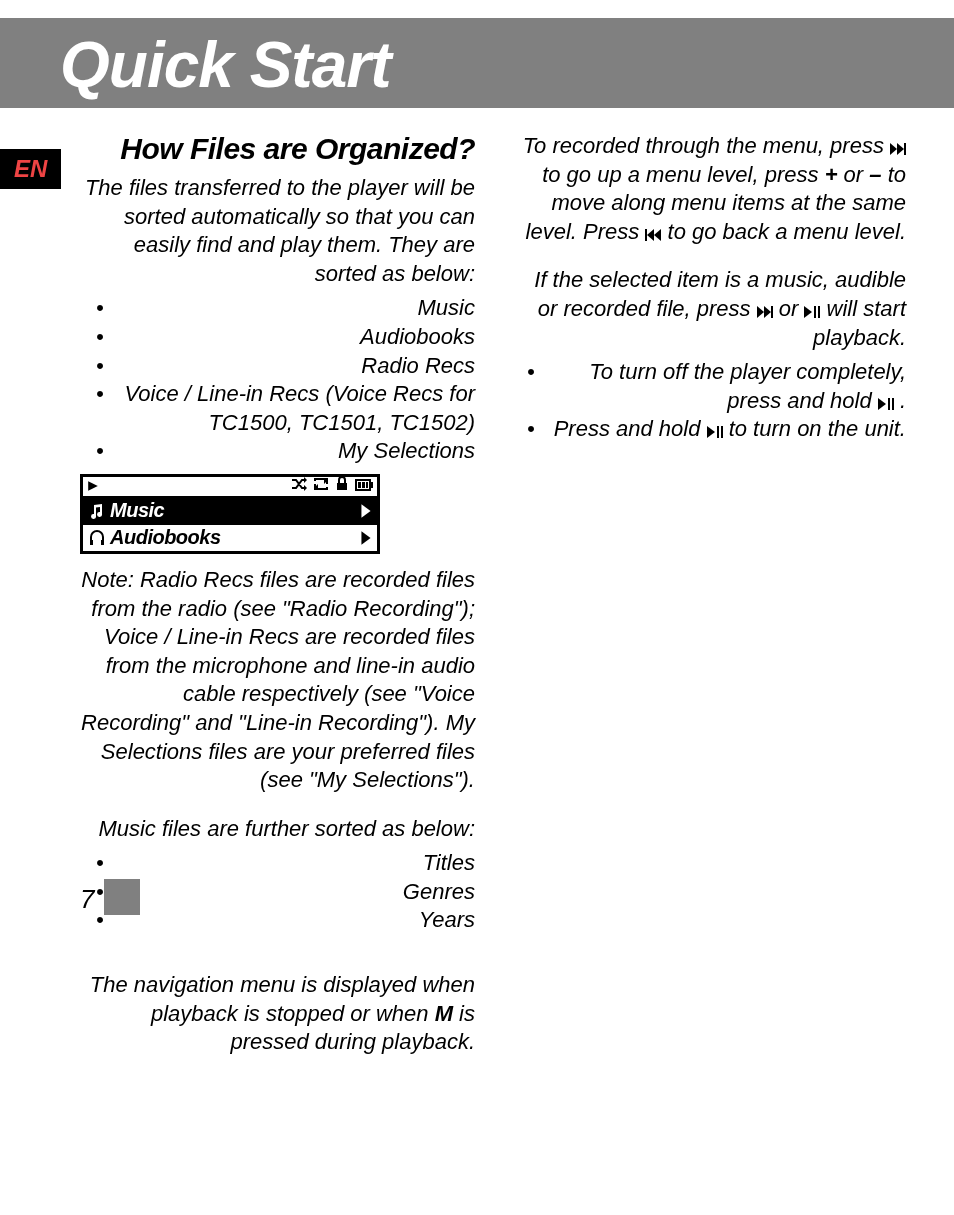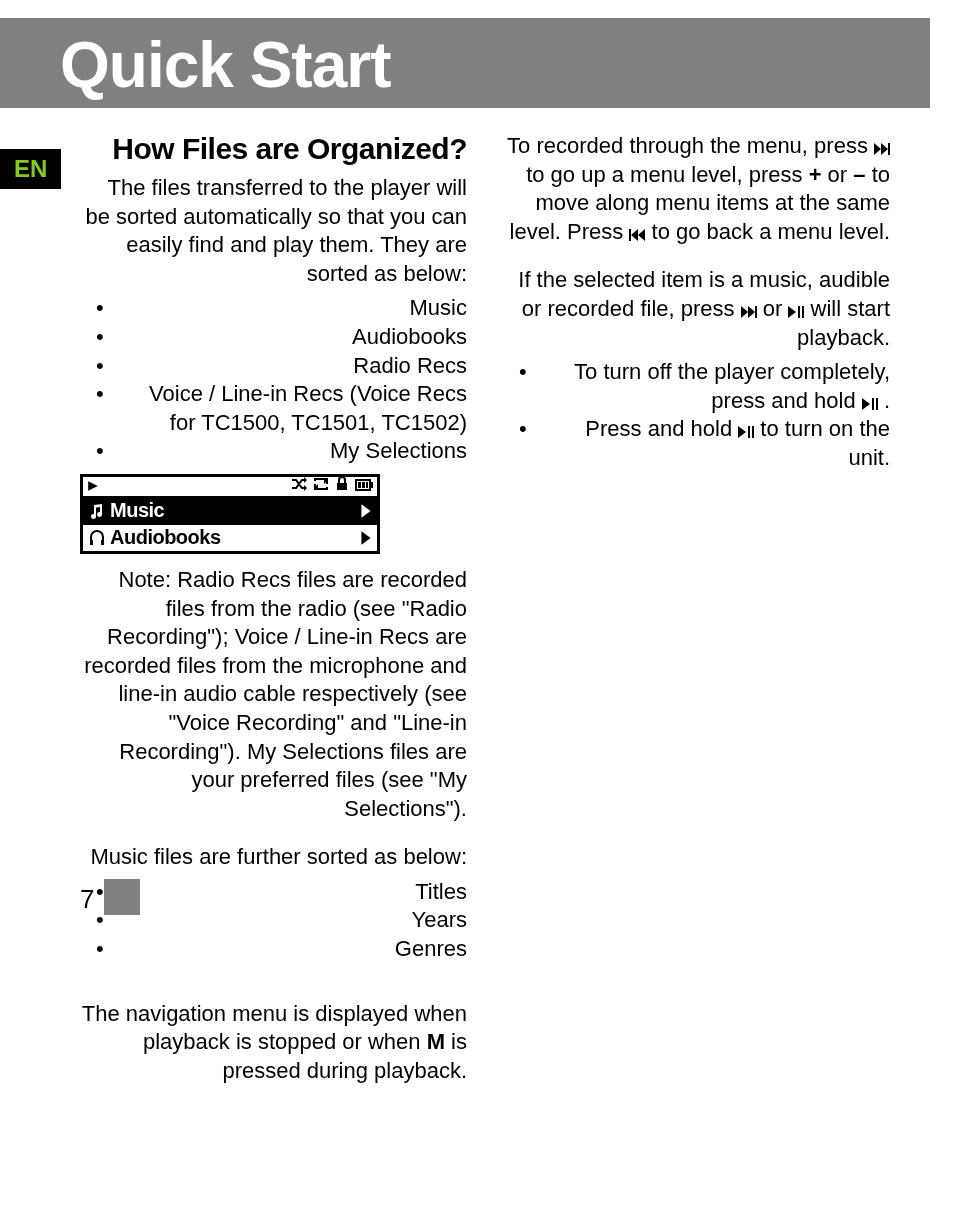--- a/index.html
+++ b/index.html
@@ -1,20 +1,20 @@
 <!DOCTYPE html>
 <html><head>
 <meta charset="utf-8">
 <style>
   * { box-sizing: border-box; margin: 0; padding: 0; }
   html, body { width: 954px; height: 1215px; background: #fff; font-family: "Segoe UI", "Helvetica Neue", Arial, sans-serif; color: #000; }
-  .page { position: relative; width: 954px; height: 941px; padding: 14px 64px 40px 40px; }
+  .page { position: relative; width: 954px; height: 941px; padding: 14px 40px 40px 40px; font-style: italic; }
   .title-block { background: #808080; margin: 0 -40px 0 -40px; padding: 10px 60px 6px 60px; border-top: 18px solid #fff; margin-top: -14px; }
   .title-block h1 { color: #fff; font-weight: 800; font-size: 64px; letter-spacing: -1px; }
-  .lang-badge { position: absolute; left: 0; top: 149px; background: #000; color: #84cc16; font-weight: 800; font-size: 24px; padding: 6px 14px; }
+  .lang-badge { position: absolute; left: 0; top: 149px; background: #000; color: #ef4444; font-weight: 800; font-size: 24px; padding: 6px 14px; }
   .content { display: flex; gap: 36px; margin-top: 24px; padding-left: 40px; }
   .col { width: 395px; text-align: right; }
   h2 { font-size: 30px; font-weight: 800; margin-bottom: 8px; letter-spacing: -0.5px; }
   .col p, .col li { font-size: 22px; line-height: 1.3; }
   .col p { margin-bottom: 6px; }
   ul.bullets { list-style: none; padding-left: 12px; margin-bottom: 8px; }
   ul.bullets li { position: relative; padding-left: 30px; line-height: 1.3; }
   ul.bullets li::before { content: "•"; position: absolute; left: 4px; top: 0; font-size: 22px; }
   .lcd { width: 300px; border: 3px solid #000; margin: 6px 0 12px 0; }
   .lcd-top { height: 22px; border-bottom: 3px solid #000; display: flex; align-items: center; justify-content: space-between; padding: 0 4px; background: #fff; }
@@ -125,22 +125,22 @@
                 <polygon points="1,1 9,7 1,13" fill="#000"></polygon>
               </svg>
           </span>
         </div>
       </div>
 
       <p>Note: Radio Recs files are recorded files from the radio (see "Radio Recording"); Voice / Line-in Recs are recorded files from the microphone and line-in audio cable respectively (see "Voice Recording" and "Line-in Recording"). My Selections files are your preferred files (see "My Selections").</p>
       <p style="margin-top:20px">Music files are further sorted as below:</p>
       <ul class="bullets">
         <li>Titles</li>
+        <li>Genres</li>
         <li>Years</li>
-        <li>Genres</li>
       </ul>
       <p style="margin-top:36px">
         <span>The navigation menu is displayed when playback is stopped or when </span><span class="bold">M</span><span> is pressed during playback.</span>
       </p>
     </div>
 
     <div class="col">
       <p>
         <span>To recorded through the menu, press </span><span class="inline-icon"><svg width="16" height="12" viewBox="0 0 16 12">
               <polygon points="0,0 7,6 0,12" fill="#000"></polygon>

